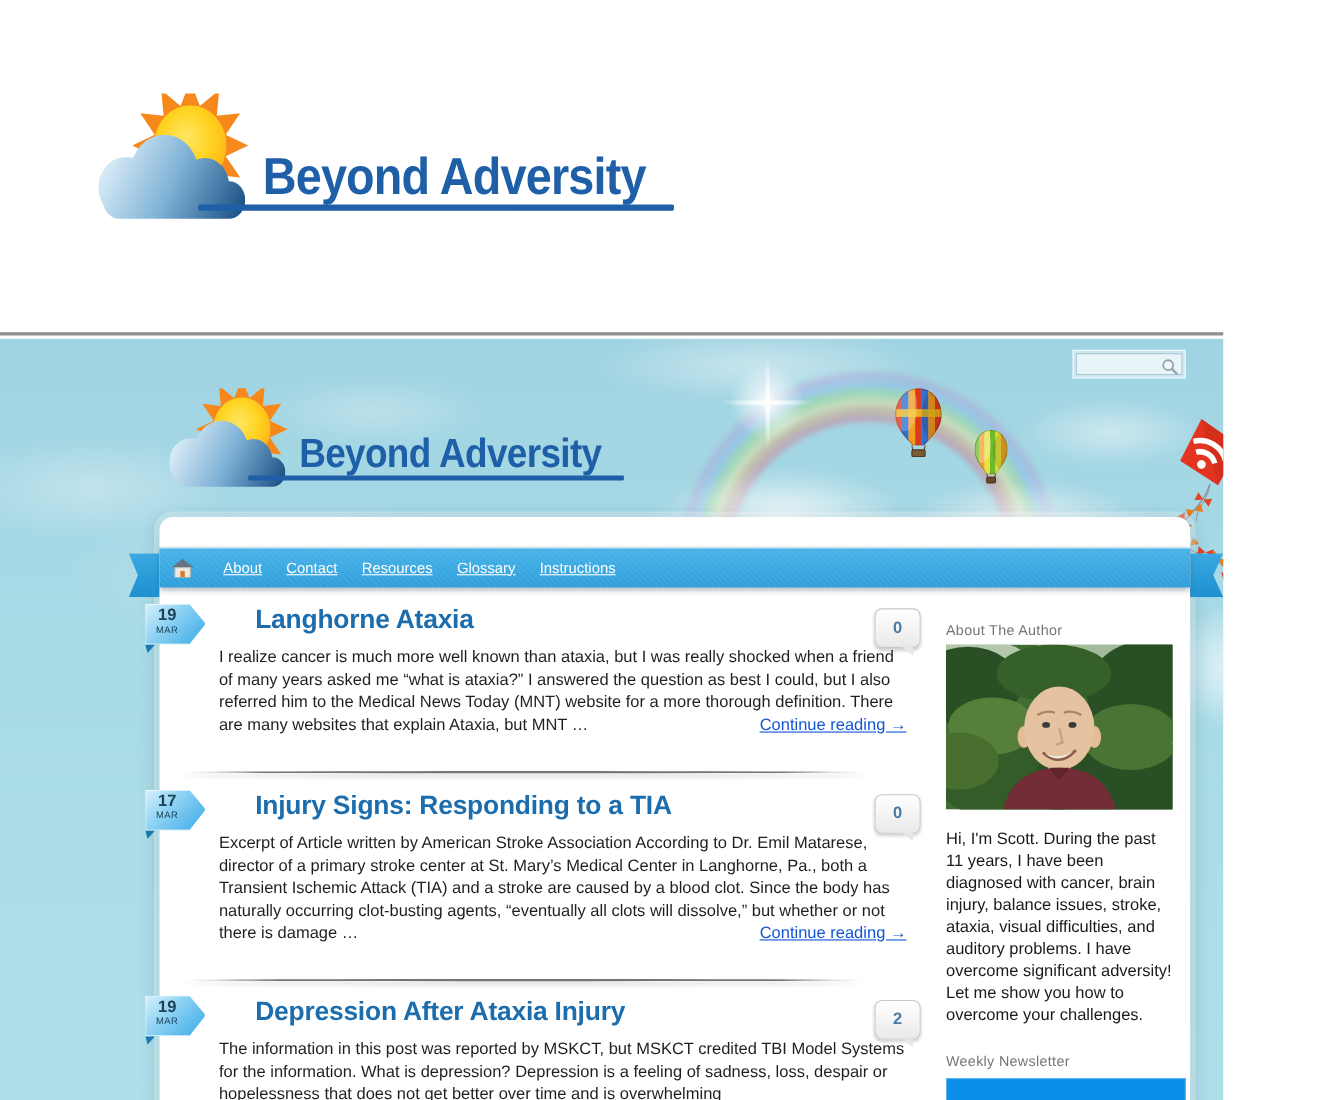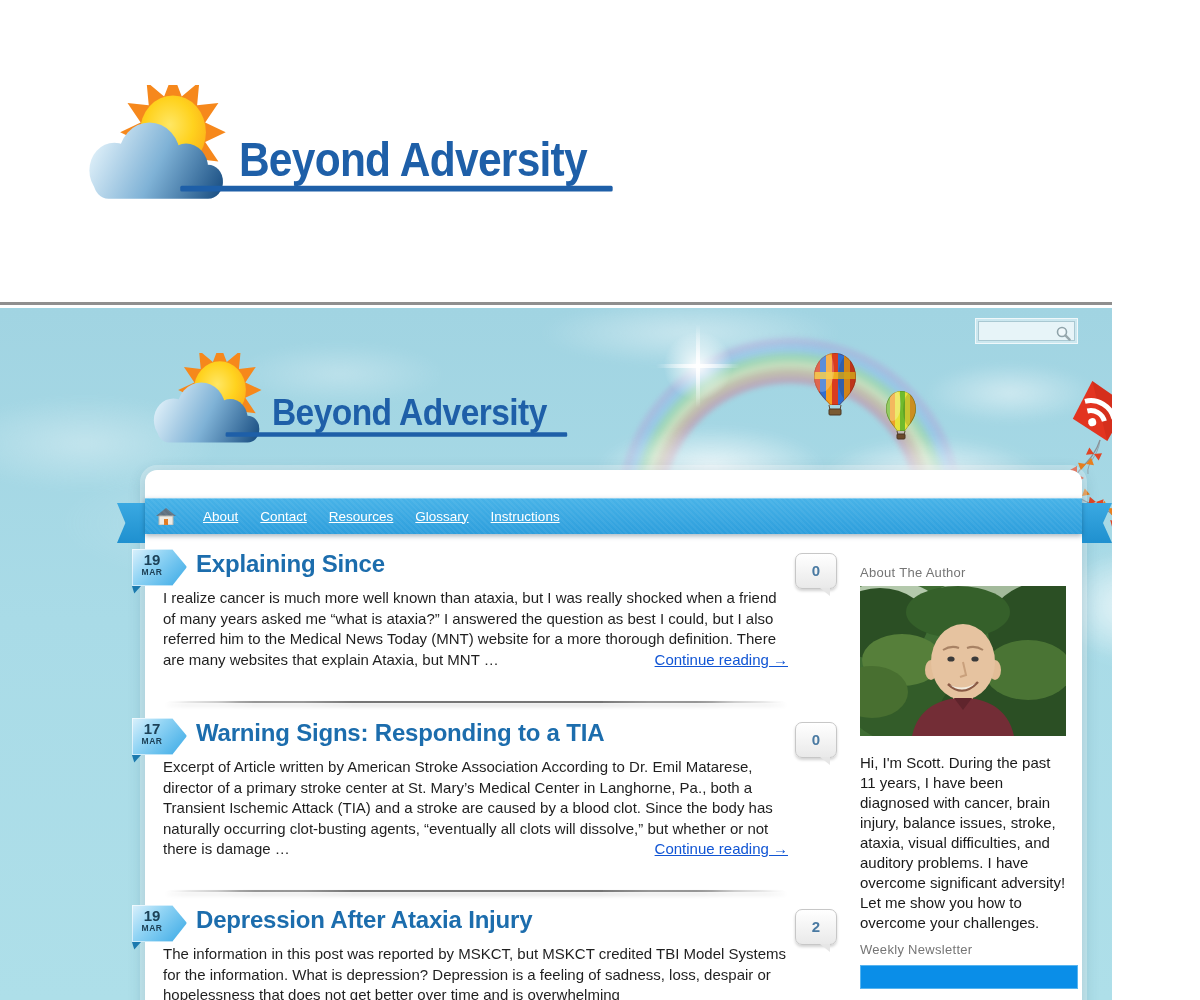--- a/index.html
+++ b/index.html
@@ -72,54 +72,54 @@
   .tail { position:absolute; top:33px; height:40px; z-index:1;
     background:linear-gradient(180deg,#3aa9e2,#1f90cf); filter:drop-shadow(0 2px 2px rgba(0,30,60,.35)); }
   .tail-left  { left:-28px; width:28px; clip-path:polygon(100% 0, 100% 100%, 0 100%, 30% 50%, 0 0); }
   .tail-right { right:-30px; width:30px; clip-path:polygon(0 0, 100% 0, 70% 50%, 100% 100%, 0 100%); }
   .fold-l { position:absolute; left:-6px; top:64px; width:6px; height:9px; background:#176f9f; clip-path:polygon(0 0,100% 0,100% 100%); }
   .fold-r { position:absolute; right:-6px; top:64px; width:6px; height:9px; background:#176f9f; clip-path:polygon(0 0,100% 0,0 100%); }
 
   
   .card-body { position:absolute; left:0; right:0; top:79px; bottom:0; }
   .posts { position:absolute; left:0; top:0; width:700px; bottom:0; }
-  .post { position:absolute; left:0; right:0; }
+  .post { position:absolute; left:0; right:0;padding-left:36px; }
   .post.p0 { top:0; }
   .post.p1 { top:169px; }
   .post.p2 { top:356px; }
   .divider { position:absolute; left:20px; width:622px; height:2px;
     background:linear-gradient(90deg, rgba(80,80,80,0) 0%, rgba(70,70,70,.75) 12%, rgba(70,70,70,.75) 88%, rgba(80,80,80,0) 100%);
     box-shadow:0 3px 4px rgba(0,0,0,.22); border-radius:50%; }
   .divider.d0 { top:152px; } .divider.d1 { top:341px; }
 
   .date-badge { position:absolute; left:-13px; top:0; width:55px; height:37px;
     background:linear-gradient(135deg,#dbf1fc 0%, #8fd3f4 40%, #38a8e5 100%);
     clip-path:polygon(0 0, 40px 0, 55px 18px, 40px 37px, 0 37px);
     text-align:center; padding:3px 15px 0 0; box-shadow:inset 0 0 0 1px rgba(255,255,255,.6); }
   .date-badge .day   { display:block; font-size:15px; font-weight:bold; color:#1d4157; line-height:15px; }
-  .date-badge .month { display:block; font-size:8.5px; font-weight:bold; color:#1d4157; letter-spacing:.5px; line-height:10px; }
+  .date-badge .month { display:block; font-size:8.5px; font-weight:normal; color:#1d4157; letter-spacing:.5px; line-height:10px; }
   .badge-fold { position:absolute; left:-13px; top:37px; width:9px; height:8px; background:#1a79ae; clip-path:polygon(0 0,100% 0,25% 95%); }
 
   .post-title { margin-left:51px; font-size:24px; line-height:30px; font-weight:bold; letter-spacing:-.2px; color:#1c6dad; cursor:pointer; width:580px; }
   .excerpt { margin:9px 0 0 18px; width:625px; font-size:15px; line-height:20.5px; color:#1f1f1f; }
   .more { float:right; color:#1155d4; text-decoration:underline; font-size:15px; cursor:pointer; margin-left:12px; }
 
   .bubble { position:absolute; right:8px; top:4px; width:42px; height:36px;
     background:linear-gradient(180deg,#ffffff,#e9e9e9); border:1px solid #c7c7c7; border-radius:7px;
     box-shadow:0 2px 3px rgba(0,0,0,.18); text-align:center; line-height:34px;
     font-size:15px; font-weight:bold; color:#4a7aa2; cursor:pointer; }
   .bubble::after { content:''; position:absolute; right:6px; bottom:-8px; width:10px; height:8px;
     background:#e6e6e6; clip-path:polygon(0 0, 100% 0, 100% 100%); filter:drop-shadow(0 1px 1px rgba(0,0,0,.2)); }
 
   
   .sidebar { position:absolute; left:700px; top:0; width:237px; bottom:0; padding:14px 0 0 15px; }
   .sb-heading { font-size:13px; color:#757575; letter-spacing:.3px; line-height:20px; }
   .author-photo { display:block; margin-top:3px; }
   .sb-text { width:209px; margin-top:17px; font-size:15px; line-height:20px; color:#1a1a1a; }
-  .nl-heading { margin-top:7px; }
+  .nl-heading { margin-top:22px; }
   .nl-bar { width:218px; height:24px; margin-top:5px; background:#0a8ee8; border:1px solid #57b4ef; cursor:pointer; }
 </style>
 </head>
 <body>
 
 <div class="page">
 
   <div class="top-band">
     <div class="logo-top">
       <svg width="557" height="122" viewBox="0 0 760 150" preserveAspectRatio="none">
@@ -308,34 +308,34 @@
 
         <div class="posts">
 
           <article class="post p0">
             <div class="date-badge">
               <span class="day">19</span>
               <span class="month">MAR</span>
             </div>
             <div class="badge-fold"></div>
             <div class="bubble">0</div>
-            <h2 class="post-title">Explaining Since</h2>
+            <h2 class="post-title">Langhorne Ataxia</h2>
             <p class="excerpt"><span>I realize cancer is much more well known than ataxia, but I was really shocked when a friend of many years asked me “what is ataxia?” I answered the question as best I could, but I also referred him to the Medical News Today (MNT) website for a more thorough definition. There are many websites that explain Ataxia, but MNT …</span><a class="more">Continue reading →</a></p>
           </article>
 
           <div class="divider d0"></div>
 
           <article class="post p1">
             <div class="date-badge">
               <span class="day">17</span>
               <span class="month">MAR</span>
             </div>
             <div class="badge-fold"></div>
             <div class="bubble">0</div>
-            <h2 class="post-title">Warning Signs: Responding to a TIA</h2>
+            <h2 class="post-title">Injury Signs: Responding to a TIA</h2>
             <p class="excerpt"><span>Excerpt of Article written by American Stroke Association According to Dr. Emil Matarese, director of a primary stroke center at St. Mary’s Medical Center in Langhorne, Pa., both a Transient Ischemic Attack (TIA) and a stroke are caused by a blood clot. Since the body has naturally occurring clot-busting agents, “eventually all clots will dissolve,” but whether or not there is damage …</span><a class="more">Continue reading →</a></p>
           </article>
 
           <div class="divider d1"></div>
 
           <article class="post p2">
             <div class="date-badge">
               <span class="day">19</span>
               <span class="month">MAR</span>
             </div>

